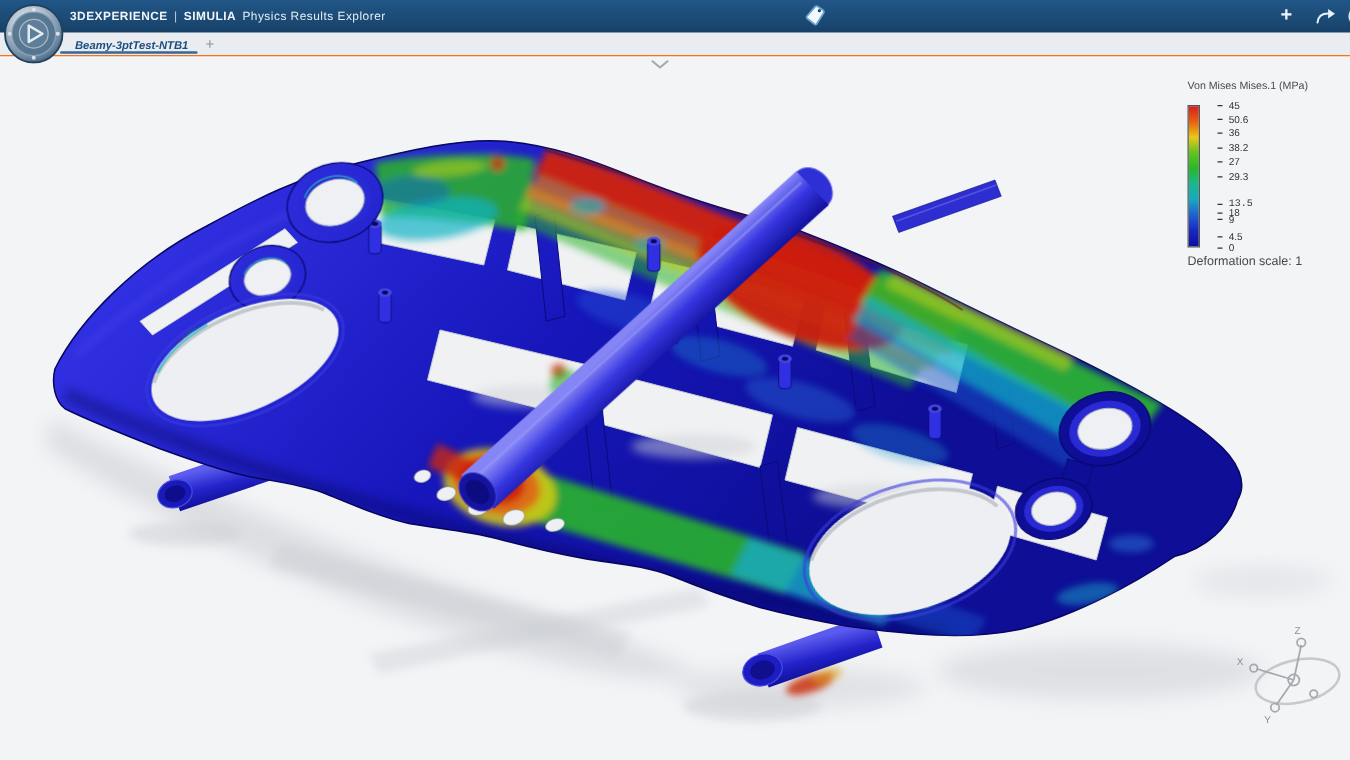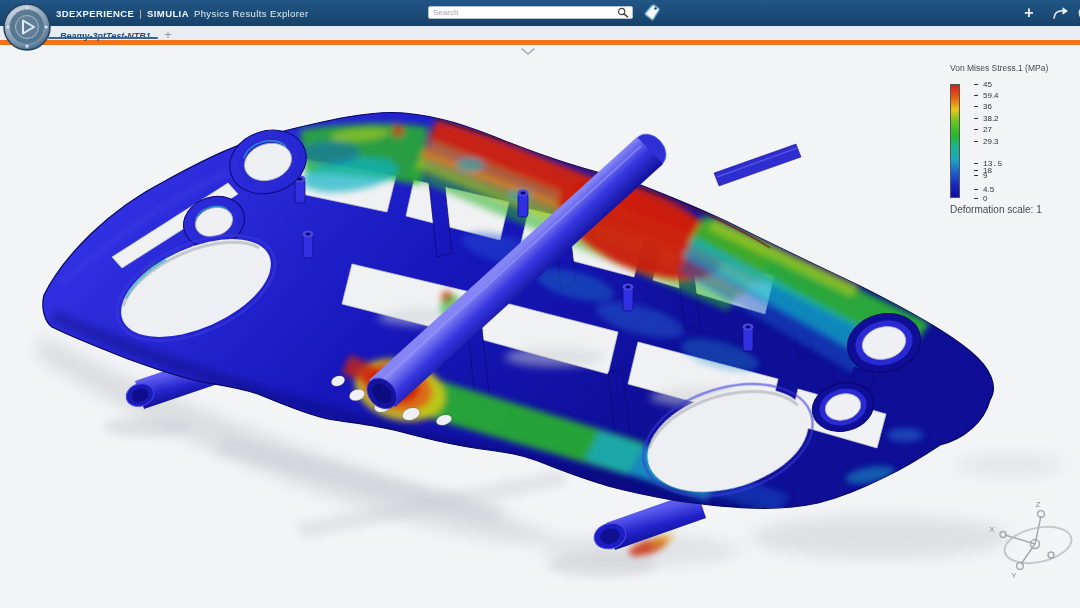--- a/index.html
+++ b/index.html
@@ -23,21 +23,21 @@
   .hicon{position:absolute;top:0;height:26px;display:flex;align-items:center;justify-content:center;color:#eef4f9;}
   .plus{left:1014px;width:30px;font-size:16px;font-weight:bold;cursor:default;}
   .share{left:1048px;width:26px;}
   .profile{left:1070px;width:26px;}
 
   
   .compass{position:absolute;left:3px;top:3px;width:48px;height:48px;z-index:40;}
 
   
   .tabbar{position:absolute;left:0;top:26px;width:1080px;height:19px;background:#e9edf2;
-    border-bottom:5px solid #f97316;z-index:20;}
+    border-bottom:1px solid #f97316;z-index:20;}
   .tab{position:absolute;left:60px;top:2px;height:15px;display:flex;align-items:center;
     font-size:9px;font-weight:bold;font-style:italic;color:#1c4d7d;}
   .tab-underline{position:absolute;left:48px;bottom:1px;width:110px;height:2.5px;background:#35689a;border-radius:1px;}
   .addtab{position:absolute;left:161px;top:1px;width:14px;height:15px;color:#8a949e;font-size:12px;
     display:flex;align-items:center;justify-content:center;}
 
   
   .viewport{position:absolute;left:0;top:45px;width:1080px;height:563px;background:#f3f4f6;}
   .collapse-chevron{position:absolute;left:518px;top:46px;width:20px;height:12px;z-index:5;}
   .clipped-btn{position:absolute;left:1066px;top:29px;width:18px;height:15px;background:#fdfdfe;
@@ -64,27 +64,20 @@
 <div class="stage">
 
   <div class="topbar">
     <div class="brandline">
       <span class="b">3DEXPERIENCE</span>
       <span class="sep">|</span>
       <span class="b">SIMULIA</span>
       <span class="app">Physics Results Explorer</span>
     </div>
 
-    <div class="searchwrap">
-      <input value="" placeholder="Search" style="">
-      <svg class="mag" viewBox="0 0 14 12">
-        <circle cx="5.5" cy="5" r="3.4" fill="none" stroke="#444" stroke-width="1.3"></circle>
-        <line x1="8" y1="7.5" x2="12" y2="10.8" stroke="#444" stroke-width="1.5" stroke-linecap="round"></line>
-      </svg>
-    </div>
 
     <svg class="tagicon" viewBox="0 0 20 20">
       <path d="M3.5,10 L10,2.5 Q11,1.5 12.2,2.2 L16.5,5.2 Q17.6,6 17,7.2 L11.5,16 Q10.8,17.2 9.6,16.4 L4,12 Q2.8,11 3.5,10 Z" fill="#f2f8fd" stroke="#6aa3cf" stroke-width="1.4"></path>
       <circle cx="13.5" cy="5.5" r="1.3" fill="#1a4872"></circle>
     </svg>
 
     <div class="hicon plus">+</div>
 
     <div class="hicon share">
       <svg width="18" height="14" viewBox="0 0 18 14">
@@ -362,26 +355,26 @@
     </svg>
   </div>
 
   <svg class="collapse-chevron" viewBox="0 0 20 12">
     <path d="M4,3 L10,8 L16,3" fill="none" stroke="#a4a8af" stroke-width="1.6" stroke-linecap="round" stroke-linejoin="round"></path>
   </svg>
 
   <div class="clipped-btn">A</div>
 
   <div class="legend">
-    <div class="legend-title">Von Mises Stress.1 (MPa)</div>
+    <div class="legend-title">Von Mises Mises.1 (MPa)</div>
     <div class="legend-body">
       <div class="colorbar" style="background: linear-gradient(rgb(212, 32, 32), rgb(232, 96, 16), rgb(232, 200, 24), rgb(96, 196, 32), rgb(40, 184, 40), rgb(24, 184, 144), rgb(24, 168, 192), rgb(32, 96, 208), rgb(26, 40, 192), rgb(10, 16, 160));"></div>
       <div class="ticks">
           <span style="top: -4.5px;">45</span>
-          <span style="top: 6.9px;">59.4</span>
+          <span style="top: 6.9px;">50.6</span>
           <span style="top: 18.3px;">36</span>
           <span style="top: 29.7px;">38.2</span>
           <span style="top: 41.1px;">27</span>
           <span style="top: 52.5px;">29.3</span>
           <span style="top: 82px;">18</span>
           <span style="top: 75.3px; font-family: Liberation Mono, monospace;">13.5</span>
           <span style="top: 86.7px;">9</span>
           <span style="top: 101px;">4.5</span>
           <span style="top: 109.5px;">0</span>
         </div>

